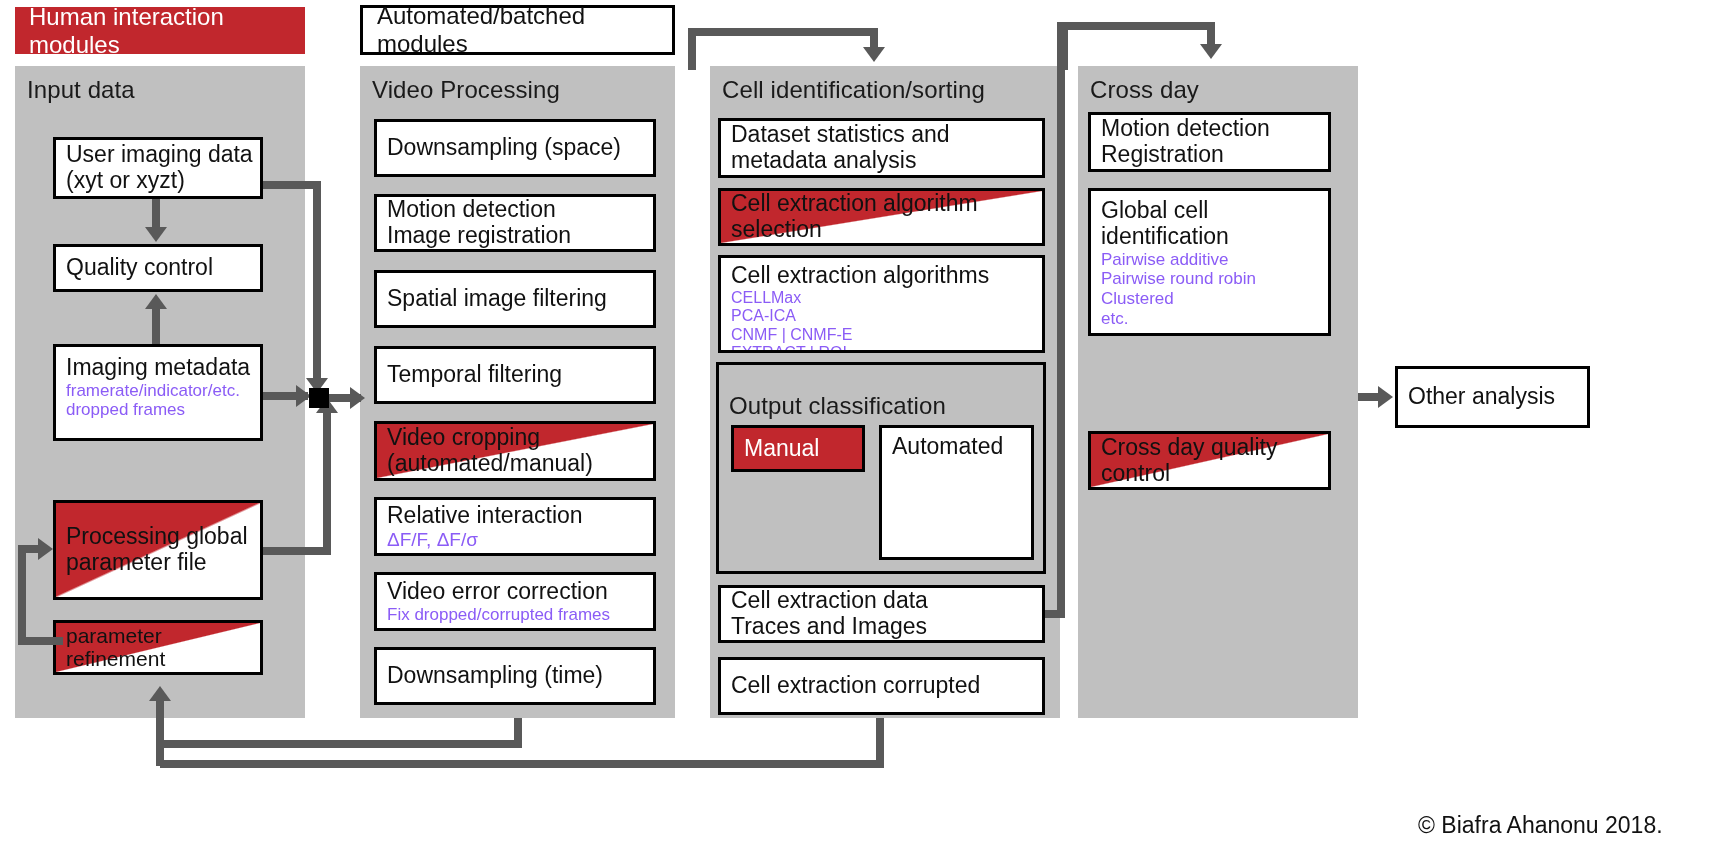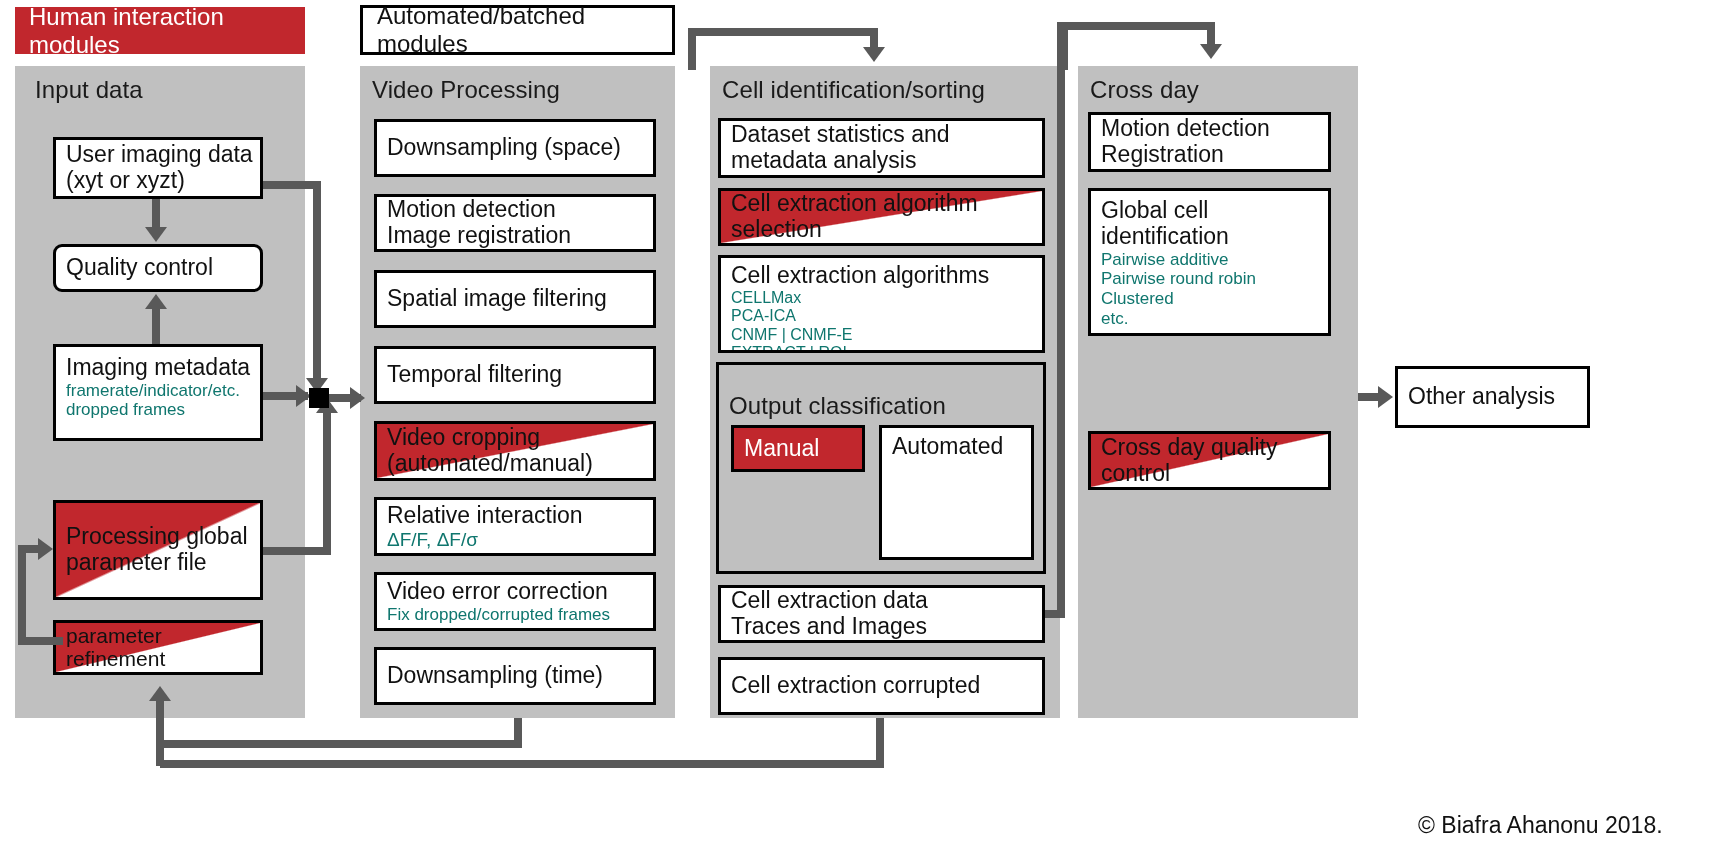--- a/index.html
+++ b/index.html
@@ -6,21 +6,21 @@
   body{font-family:"Liberation Sans","DejaVu Sans",sans-serif;}
   #stage{position:relative;width:1713px;height:852px;background:#fff;overflow:hidden;}
 
   
   .panel{position:absolute;background:#c0c0c0;box-sizing:border-box;}
   .panel-title{position:absolute;font-size:24px;color:#1a1a1a;letter-spacing:.1px;white-space:nowrap;}
 
   .box{position:absolute;box-sizing:border-box;background:#ffffff;border:3px solid #000;
        overflow:hidden;display:flex;flex-direction:column;justify-content:center;}
   .box .t1{font-size:23px;color:#111;line-height:1.12;padding:0 10px;white-space:nowrap;}
-  .box .t2{font-size:17px;color:#0f766e;line-height:1.14;padding:0 10px;white-space:nowrap;}
+  .box .t2{font-size:17px;color:#8b5cf6;line-height:1.14;padding:0 10px;white-space:nowrap;}
 
   
   .diag{background:linear-gradient(to bottom right,#c1272d 0%,#c1272d 49.4%,#ffffff 50.6%,#ffffff 100%);}
   .solidred{background:#c1272d;}
   .solidred .t1{color:#fff;}
 
   
   .legend{position:absolute;box-sizing:border-box;display:flex;align-items:center;}
   .legend.red{background:#c1272d;}
   .legend.red span{color:#fff;font-size:24px;padding-left:14px;}
@@ -47,31 +47,31 @@
   </div>
   <div class="legend white" style="left:360px;top:5px;width:315px;height:50px;">
     <span>Automated/batched modules</span>
   </div>
 
   <div class="panel" style="left:15px;top:66px;width:290px;height:652px;"></div>
   <div class="panel" style="left:360px;top:66px;width:315px;height:652px;"></div>
   <div class="panel" style="left:710px;top:66px;width:350px;height:652px;"></div>
   <div class="panel" style="left:1078px;top:66px;width:280px;height:652px;"></div>
 
-  <div class="panel-title" style="left:27px;top:76px;margin-left:8px;">Input data</div>
+  <div class="panel-title" style="left:27px;top:76px;">Input data</div>
   <div class="panel-title" style="left:372px;top:76px;">Video Processing</div>
   <div class="panel-title" style="left:722px;top:76px;">Cell identification/sorting</div>
   <div class="panel-title" style="left:1090px;top:76px;">Cross day</div>
 
   <div class="box" style="left:53px;top:137px;width:210px;height:62px;">
     <div class="t1">User imaging data</div>
     <div class="t1">(xyt or xyzt)</div>
   </div>
 
-  <div class="box" style="left:53px;top:244px;width:210px;height:48px;border-radius:9px;">
+  <div class="box" style="left:53px;top:244px;width:210px;height:48px;">
     <div class="t1">Quality control</div>
   </div>
 
   <div class="box" style="left:53px;top:344px;width:210px;height:97px;justify-content:flex-start;padding-top:8px;">
     <div class="t1">Imaging metadata</div>
     <div class="t2" style="white-space:pre-line;">framerate/indicator/etc.
 dropped frames</div>
   </div>
 
   <div class="box diag" style="left:53px;top:500px;width:210px;height:100px;">

